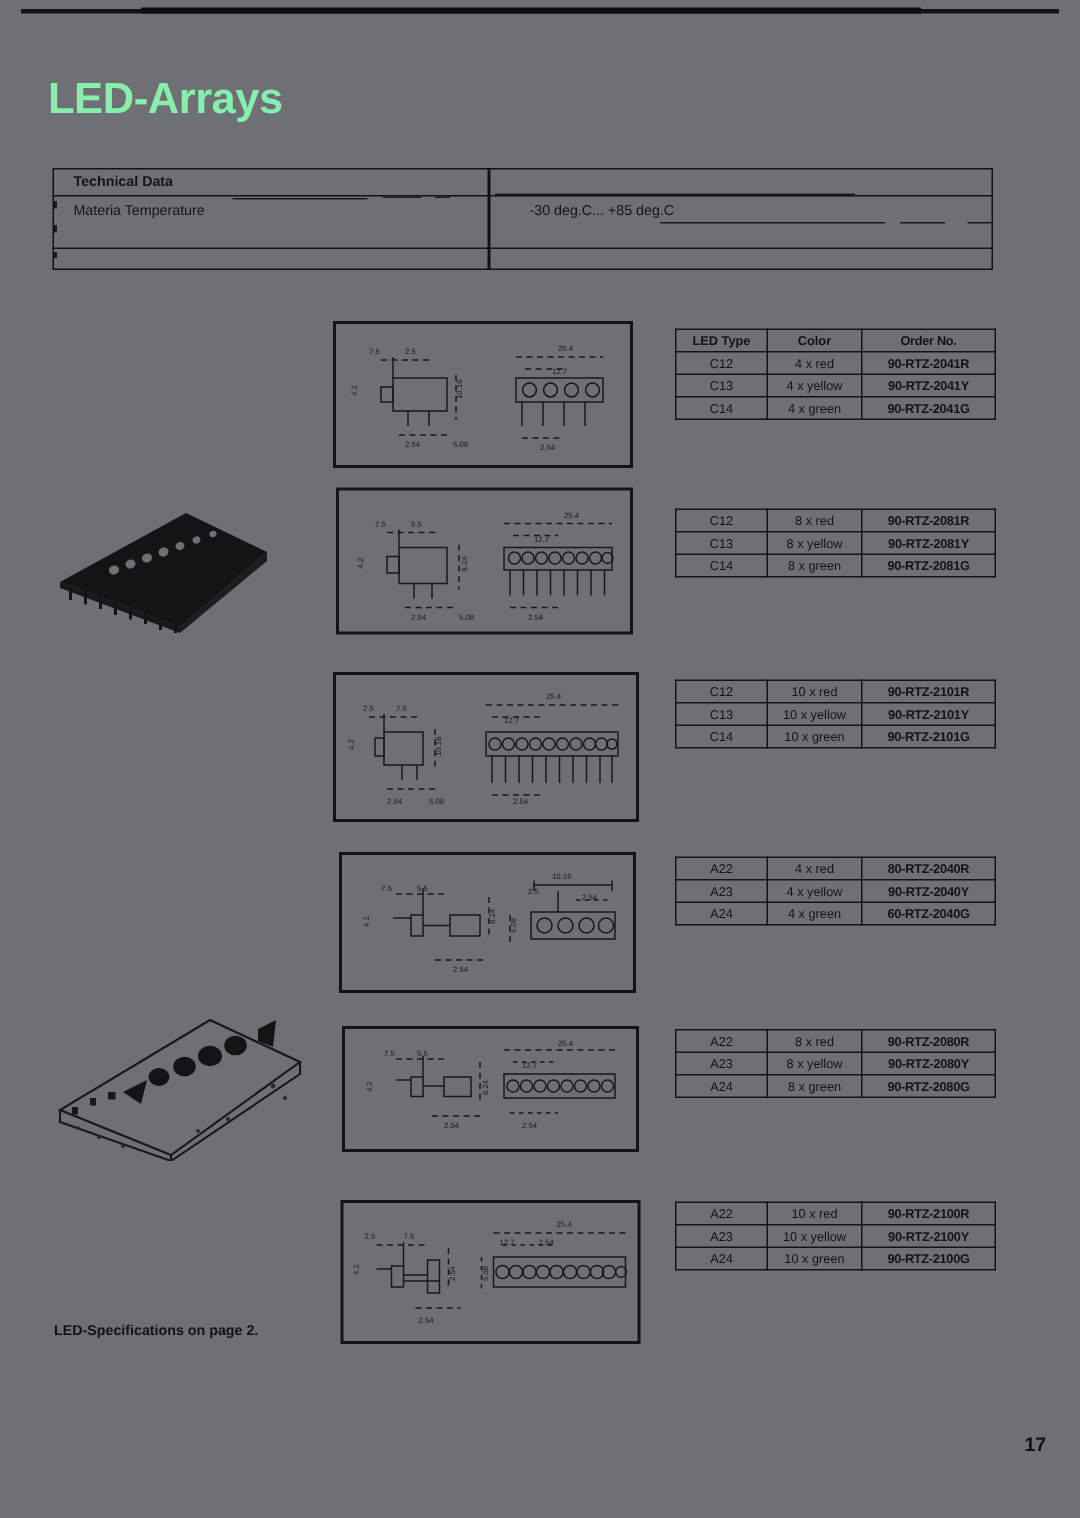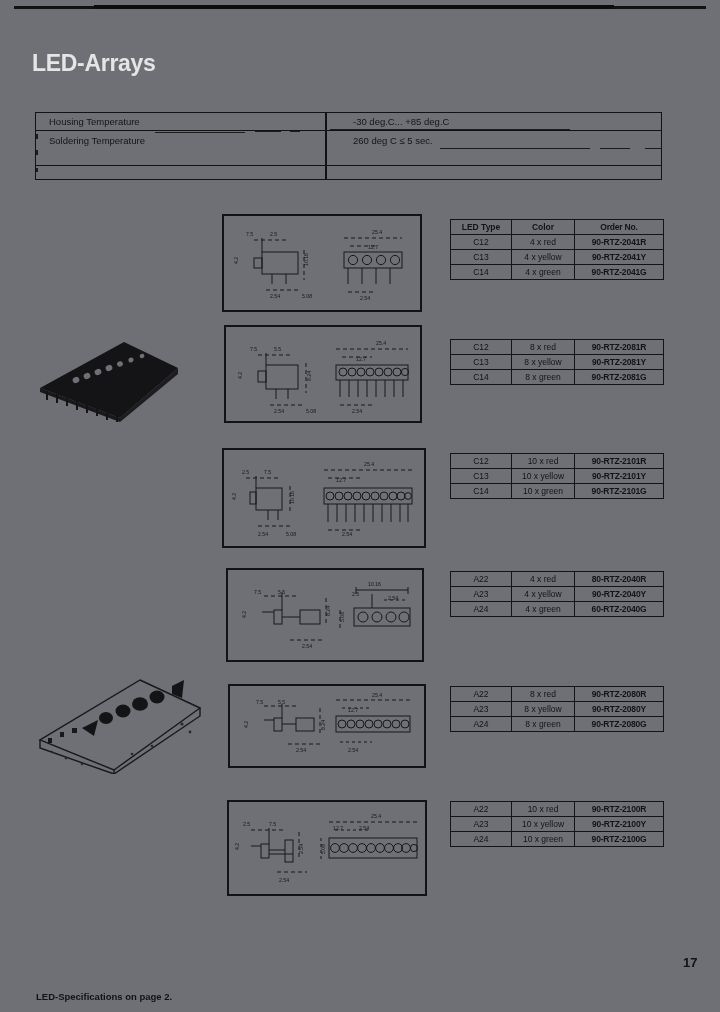--- a/index.html
+++ b/index.html
@@ -39,24 +39,24 @@
     width: 520px;
     height: 4px;
     background: #0d0d0f;
   }
 
   
   .page-title {
     position: absolute;
     left: 32px;
     top: 50px;
-    font-size: 23px;
+    font-size: 29px;
     font-weight: bold;
     letter-spacing: -0.3px;
-    color: #e5e5e5;
+    color: #86efac;
   }
 
   
   .tech-table {
     position: absolute;
     left: 35px;
     top: 112px;
     width: 627px;
     border-collapse: collapse;
     font-size: 9.5px;
@@ -137,21 +137,21 @@
   .order-table .c-color { width: 62px; }
   .order-table .c-order { width: 88px; font-weight: bold; letter-spacing: -0.2px; }
 
   
   .photo { position: absolute; }
 
   
   .footer-note {
     position: absolute;
     left: 36px;
-    top: 991px;
+    top: 882px;
     font-size: 9.5px;
     font-weight: bold;
     color: #121214;
   }
   .page-num {
     position: absolute;
     left: 683px;
     top: 955px;
     font-size: 13px;
     font-weight: bold;
@@ -167,27 +167,27 @@
 
   <div class="page-title">LED-Arrays</div>
 
   <div class="tech-frame"></div>
   <div class="tech-vline"></div>
   <div class="tech-hline r1"></div>
   <div class="tech-hline r3"></div>
 
   <table class="tech-table">
     <tbody>
-    <tr>
-      <td class="col-label">Housing Temperature</td>
-      <td>-30 deg.C... +85 deg.C</td>
+        <tr class="head">
+      <td class="col-label">Technical Data</td>
+      <td></td>
     </tr>
     <tr>
-      <td class="col-label">Soldering Temperature</td>
-      <td>260 deg C ≤ 5 sec.</td>
+      <td class="col-label">Materia Temperature</td>
+      <td>-30 deg.C... +85 deg.C</td>
     </tr>
   </tbody>
     </table>
 
   <div class="speck" style="left:36px;  top:134px; width:2px; height:5px;"></div>
   <div class="speck" style="left:36px;  top:150px; width:2px; height:5px;"></div>
   <div class="speck" style="left:36px;  top:168px; width:2px; height:4px;"></div>
   <div class="speck" style="left:155px; top:132px; width:90px; height:1px;"></div>
   <div class="speck" style="left:255px; top:131px; width:26px; height:1px;"></div>
   <div class="speck" style="left:290px; top:131px; width:10px; height:1px;"></div>

